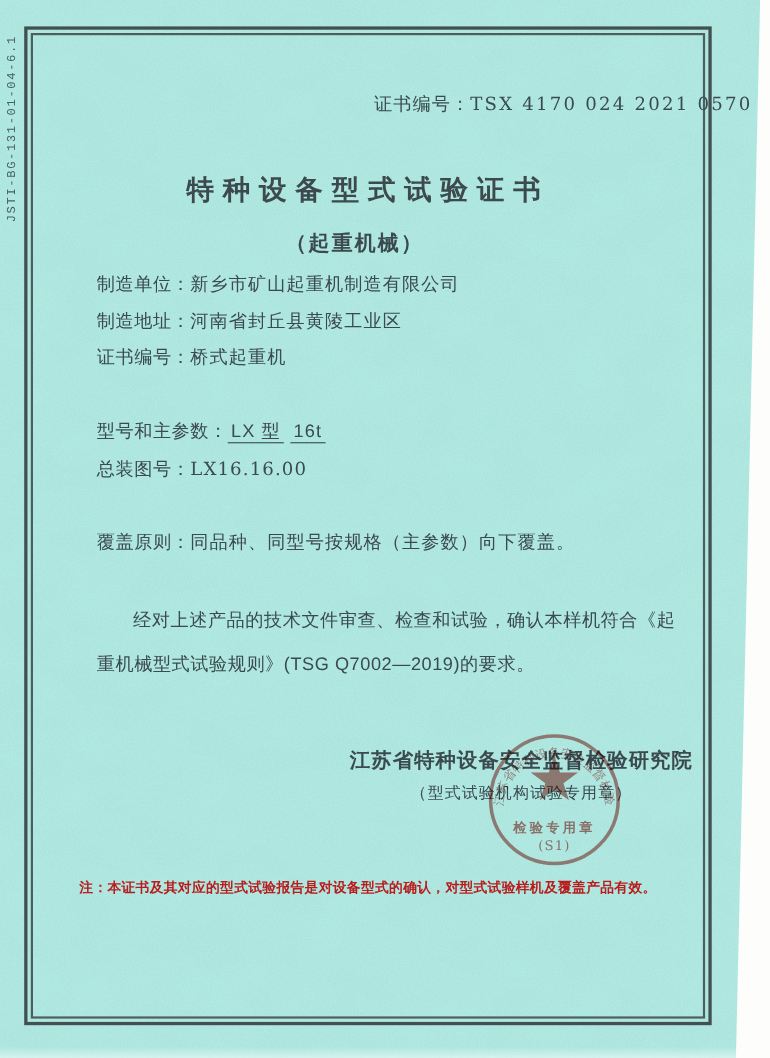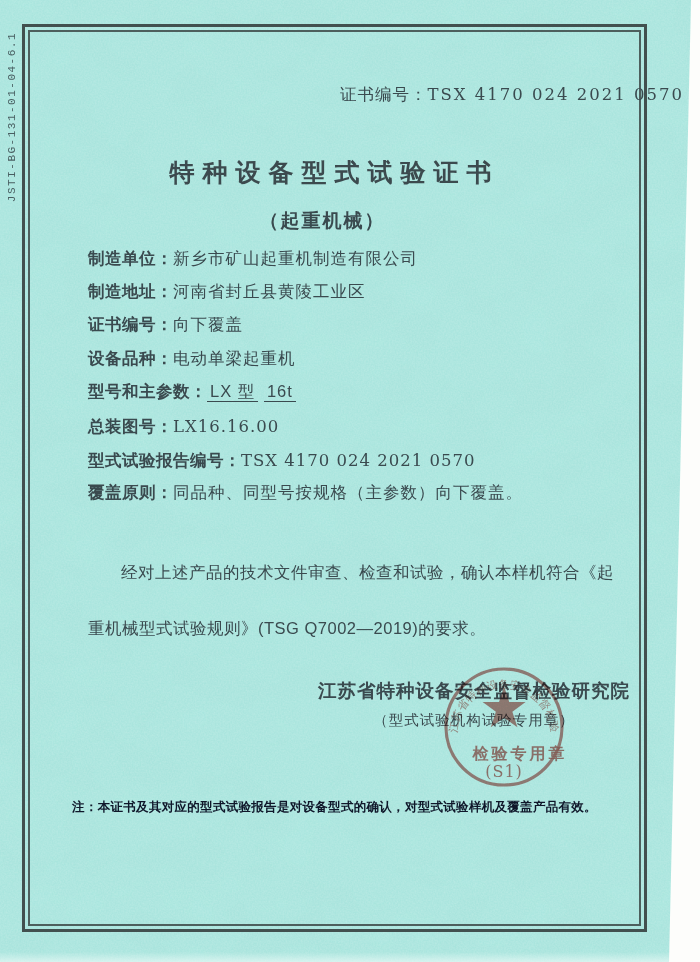--- a/index.html
+++ b/index.html
@@ -41,52 +41,52 @@
   .title{
     position:absolute;left:22px;top:156px;width:625px;text-align:center;
     font-family:"Liberation Serif", serif;
     font-size:25px;font-weight:700;letter-spacing:8px;color:#3c4a4e;
   }
   .subtitle{
     position:absolute;left:10px;top:208px;width:625px;text-align:center;
     font-size:19px;font-weight:600;letter-spacing:2px;
   }
   .field-row{position:absolute;left:88px;font-size:16.5px;white-space:nowrap;}
-  .field-row .lbl{font-weight:700;letter-spacing:.5px;}
+  .field-row .lbl{font-weight:400;letter-spacing:.5px;}
   .field-row .val{font-weight:400;letter-spacing:1px;}
   .u{border-bottom:1.5px solid var(--ink,#3a4a4f);padding:0 3px 1px 3px;}
   .statement{
     position:absolute;left:88px;top:544px;width:530px;
-    font-size:16.5px;line-height:56px;text-indent:33px;letter-spacing:.5px;
+    font-size:16.5px;line-height:40px;text-indent:33px;letter-spacing:.5px;
   }
   .issuer-block{position:absolute;left:298px;top:678px;width:352px;text-align:center;}
   .issuer-name{font-size:18.5px;font-weight:700;letter-spacing:1px;white-space:nowrap;}
   .issuer-sub{margin-top:8px;font-size:14.5px;font-weight:400;letter-spacing:1px;}
   .date-line{margin-top:13px;font-size:16.5px;font-weight:500;letter-spacing:1px;white-space:nowrap;}
   .footnote{
     position:absolute;left:22px;top:799px;width:625px;text-align:center;
-    font-size:12.5px;font-weight:600;letter-spacing:.3px;color:#0f172a;
+    font-size:12.5px;font-weight:600;letter-spacing:.3px;color:#b91c1c;
   }
   .stamp{
     position:absolute;left:443px;top:666px;width:122px;height:122px;
     mix-blend-mode:multiply;opacity:.85;z-index:5;pointer-events:none;
   }
   .stamp-svg{position:absolute;inset:0;width:100%;height:100%;}
   .stamp-star{
     position:absolute;left:0;top:14px;width:100%;text-align:center;
     font-size:56px;line-height:56px;color:rgba(178,72,66,.8);
   }
   .stamp-banner{
-    position:absolute;left:16px;top:78px;width:100%;text-align:center;
-    font-size:16px;font-weight:700;letter-spacing:3px;color:rgba(178,72,66,.85);
+    position:absolute;left:0;top:78px;width:100%;text-align:center;
+    font-size:12px;font-weight:700;letter-spacing:3px;color:rgba(178,72,66,.85);
   }
   .stamp-code{
     position:absolute;left:0;top:96px;width:100%;text-align:center;
     font-family:"DejaVu Serif", serif;
-    font-size:16px;letter-spacing:1px;color:rgba(178,72,66,.85);
+    font-size:12px;letter-spacing:1px;color:rgba(178,72,66,.85);
   }
   .bottom-fade{
     position:absolute;left:0;bottom:0;width:100%;height:10px;
     background:linear-gradient(to bottom, rgba(255,255,255,0), rgba(235,250,247,.65));
     pointer-events:none;
   }
 </style>
 </head>
 <body>
 
@@ -121,33 +121,27 @@
     <div class="title">特种设备型式试验证书</div>
     <div class="subtitle">（起重机械）</div>
 
     <div class="field-row" style="top:248px">
       <span class="lbl">制造单位：</span><span class="val">新乡市矿山起重机制造有限公司</span>
     </div>
     <div class="field-row" style="top:281px">
       <span class="lbl">制造地址：</span><span class="val">河南省封丘县黄陵工业区</span>
     </div>
     <div class="field-row" style="top:314px">
-      <span class="lbl">证书编号：</span><span class="val">向下覆盖</span>
-    </div>
-    <div class="field-row" style="top:348px">
-      <span class="lbl">设备品种：</span><span class="val">电动单梁起重机</span>
+      <span class="lbl">证书编号：</span><span class="val">桥式起重机</span>
     </div>
     <div class="field-row" style="top:381px">
       <span class="lbl">型号和主参数：</span><span class="val u">LX 型</span><span class="val">&nbsp;</span><span class="val u">16t</span>
     </div>
     <div class="field-row" style="top:416px">
       <span class="lbl">总装图号：</span><span class="val num">LX16.16.00</span>
-    </div>
-    <div class="field-row" style="top:450px">
-      <span class="lbl">型式试验报告编号：</span><span class="val num">TSX 4170 024 2021 0570</span>
     </div>
     <div class="field-row" style="top:482px">
       <span class="lbl">覆盖原则：</span><span class="val">同品种、同型号按规格（主参数）向下覆盖。</span>
     </div>
 
     <div class="statement">经对上述产品的技术文件审查、检查和试验，确认本样机符合《起重机械型式试验规则》(TSG Q7002—2019)的要求。</div>
 
     <div class="issuer-block">
       <div class="issuer-name">江苏省特种设备安全监督检验研究院</div>
       <div class="issuer-sub">（型式试验机构试验专用章）</div>

